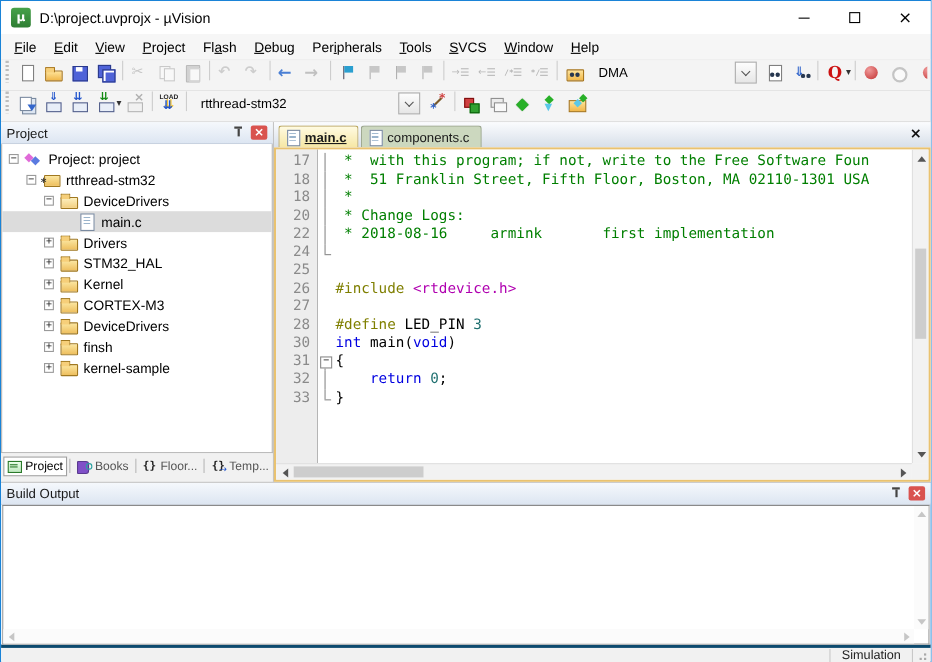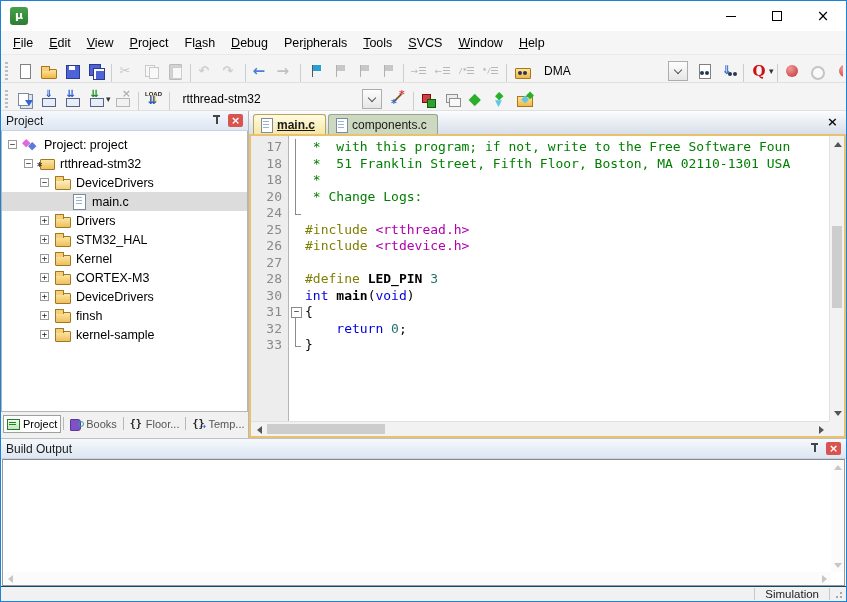--- a/index.html
+++ b/index.html
@@ -15,21 +15,21 @@
   .glyph-min{width:10px;height:1px;background:#000}
   .glyph-max{width:10px;height:10px;border:1px solid #000}
   .glyph-close{font:15px/15px "DejaVu Sans",sans-serif;color:#000}
 
   
   .menubar{height:24px;background:#f6f6f6;display:flex;align-items:center;padding-left:4px;border-bottom:1px solid #eaeaea;flex:none}
   .mi{padding:3px 8px;font-size:12.5px;color:#000}
   .mi u{text-decoration:underline}
 
   
-  .toolbar{height:28px;background:#f4f4f4;display:flex;align-items:flex-end;padding:0 2px;border-bottom:1px solid #e0e0e0;flex:none;overflow:hidden;white-space:nowrap}
+  .toolbar{height:28px;background:#f4f4f4;display:flex;align-items:flex-start;padding:0 2px;border-bottom:1px solid #e0e0e0;flex:none;overflow:hidden;white-space:nowrap}
   .grip-v{width:3px;height:20px;margin:0 4px 0 2px;background:repeating-linear-gradient(180deg,#bdbdbd 0 2px,transparent 2px 4px);flex:none}
   .tsep{width:1px;height:18px;background:#cdcdcd;margin:0 3px;flex:none}
   .tb-btn{width:24px;height:22px;display:inline-flex;align-items:center;justify-content:center;flex:none;border-radius:2px}
   .tb-btn.dis{filter:grayscale(1);opacity:.42}
   .dd{font:9px/22px "DejaVu Sans",sans-serif;color:#333;margin-left:-2px;flex:none}
   .tcombo{display:inline-flex;align-items:center;height:22px;flex:none;margin:0 4px}
   .tcombo .val{flex:1;padding:0 6px;font:12px "Liberation Sans",sans-serif;color:#000}
   .tcombo .cbtn{width:20px;height:20px;border:1px solid #adadad;background:linear-gradient(#fdfdfd,#e6e6e6);display:flex;align-items:center;justify-content:center;flex:none}
   .chev{width:6px;height:6px;border-right:1.5px solid #555;border-bottom:1.5px solid #555;transform:rotate(45deg);margin-top:-3px}
 
@@ -146,21 +146,21 @@
   .codewrap{position:absolute;left:0;top:0;right:15px;bottom:15px;overflow:hidden;padding-top:3px;background:linear-gradient(90deg,#ededed 0 37px,#b5b5b5 37px 38px,#fff 38px);cursor:text}
   .cl{display:flex;height:16.5px;font:13px/16.5px "DejaVu Sans Mono",monospace;white-space:pre}
   .ln{width:38px;flex:none;text-align:right;padding-right:7px;color:#8a8a8a}
   .fm{width:13px;flex:none;position:relative}
   .fm.line::before{content:"";position:absolute;left:6px;top:0;bottom:0;width:1px;background:#8a8a8a}
   .fm.end::before{content:"";position:absolute;left:6px;top:0;height:9px;width:1px;background:#8a8a8a}
   .fm.end::after{content:"";position:absolute;left:6px;top:9px;width:6px;height:1px;background:#8a8a8a}
   .fm.box::before{content:"−";position:absolute;left:2px;top:3px;width:9px;height:9px;border:1px solid #8a8a8a;background:#fff;font:9px/7px "DejaVu Sans Mono",monospace;text-align:center;color:#222}
   .fm.box::after{content:"";position:absolute;left:6px;top:14px;bottom:0;width:1px;background:#8a8a8a}
   .ct{padding-left:3px}
-  .tc{color:#007f00}.tp{color:#7f7f00}.th{color:#b000b0}.tk{color:#0000e0}.tn{color:#207070}.tt{color:#000}.tbold{color:#000;font-weight:bold}
+  .tc{color:#007f00}.tp{color:#7f7f00}.th{color:#b000b0}.tk{color:#0000e0}.tn{color:#207070}.tt{color:#000}.tbold{color:#000;font-weight:normal}
 
   .vsb{position:absolute;top:0;right:0;width:15px;bottom:15px;background:#f2f2f2;border-left:1px solid #e0e0e0}
   .hsb{position:absolute;left:0;right:15px;bottom:0;height:15px;background:#f2f2f2;border-top:1px solid #e0e0e0}
   .corner{position:absolute;right:0;bottom:0;width:15px;height:15px;background:#f2f2f2}
   .sb-arr{width:15px;height:15px;display:flex;align-items:center;justify-content:center;position:absolute}
   .tri-u{width:0;height:0;border:4px solid transparent;border-bottom:5px solid #555;margin-bottom:3px}
   .tri-d{width:0;height:0;border:4px solid transparent;border-top:5px solid #555;margin-top:3px}
   .tri-l{width:0;height:0;border:4px solid transparent;border-right:5px solid #555;margin-right:3px}
   .tri-r{width:0;height:0;border:4px solid transparent;border-left:5px solid #555;margin-left:3px}
   .faint .tri-u{border-bottom-color:#c6c6c6}.faint .tri-d{border-top-color:#c6c6c6}
@@ -168,34 +168,35 @@
   .vthumb{position:absolute;left:2px;right:2px;background:#cdcdcd}
   .hthumb{position:absolute;top:2px;bottom:2px;background:#cdcdcd}
 
   
   .bo{flex:none;height:148px;display:flex;flex-direction:column;border-top:1px solid #c0c0c0}
   .bo-body{flex:1;position:relative;background:#fff;border:1px solid #9a9a9a;border-top:1px solid #8a8a8a;margin:0 1px}
   .bo-vsb{position:absolute;top:0;right:0;width:13px;bottom:13px;background:#fbfbfb}
   .bo-hsb{position:absolute;left:0;right:13px;bottom:0;height:13px;background:#fbfbfb}
 
   
-  .statusbar{flex:1;display:flex;align-items:center;background:#f1f1f1;border-top:1px solid #0c4a6e;font:11.5px "Liberation Sans",sans-serif;color:#222}
+  .statusbar{flex:1;display:flex;align-items:center;background:#f1f1f1;border-top:3px solid #0c4a6e;font:11.5px "Liberation Sans",sans-serif;color:#222}
   .sb-spacer{flex:1}
   .sb-sep{width:1px;height:12px;background:#c8c8c8;flex:none}
   .sb-sim{padding:0 10px;flex:none}
   .sb-grip{width:14px;height:14px;position:relative;flex:none;margin-right:2px}
   .sb-grip::before{content:"";position:absolute;right:2px;bottom:3px;width:2px;height:2px;background:#a8a8a8;box-shadow:-4px 0 #a8a8a8,0 -4px #a8a8a8}
 </style>
 </head>
 <body>
 
 <div class="win">
 
   <div class="titlebar">
     <span class="app-icon">µ</span>
+    <span class="wtitle">D:\project.uvprojx - µVision</span>
     <div class="win-btns">
       <span class="wbtn">
           <span class="glyph-min"></span>
         </span>
       <span class="wbtn">
           <span class="glyph-max"></span>
         </span>
       <span class="wbtn">
           <span class="glyph-close">×</span>
         </span>
@@ -460,22 +461,23 @@
             <span>components.c</span>
           </span>
           <span class="eclose">×</span>
         </div>
       <div class="ebody">
         <div class="codewrap" id="code">
             <div class="cl"><span class="ln">17</span><span class="fm line"></span><span class="ct"><span class="tc"> *  with this program; if not, write to the Free Software Foun</span></span></div>
             <div class="cl"><span class="ln">18</span><span class="fm line"></span><span class="ct"><span class="tc"> *  51 Franklin Street, Fifth Floor, Boston, MA 02110-1301 USA</span></span></div>
             <div class="cl"><span class="ln">18</span><span class="fm line"></span><span class="ct"><span class="tc"> *</span></span></div>
             <div class="cl"><span class="ln">20</span><span class="fm line"></span><span class="ct"><span class="tc"> * Change Logs:</span></span></div>
+            <div class="cl"><span class="ln">22</span><span class="fm line"></span><span class="ct"><span class="tc"> * 2018-08-16     armink       first implementation</span></span></div>
             <div class="cl"><span class="ln">24</span><span class="fm end"></span><span class="ct"></span></div>
-            <div class="cl"><span class="ln">25</span><span class="fm"></span><span class="ct"><span class="tp">#include</span><span class="tt"> </span><span class="th">&lt;rtthread.h&gt;</span></span></div>
+            <div class="cl"><span class="ln">25</span><span class="fm"></span></div>
             <div class="cl"><span class="ln">26</span><span class="fm"></span><span class="ct"><span class="tp">#include</span><span class="tt"> </span><span class="th">&lt;rtdevice.h&gt;</span></span></div>
             <div class="cl"><span class="ln">27</span><span class="fm"></span><span class="ct"></span></div>
             <div class="cl"><span class="ln">28</span><span class="fm"></span><span class="ct"><span class="tp">#define</span><span class="tt"> </span><span class="tbold">LED_PIN</span><span class="tt"> </span><span class="tn">3</span></span></div>
             <div class="cl"><span class="ln">30</span><span class="fm"></span><span class="ct"><span class="tk">int</span><span class="tt"> </span><span class="tbold">main</span><span class="tt">(</span><span class="tk">void</span><span class="tt">)</span></span></div>
             <div class="cl"><span class="ln">31</span><span class="fm box"></span><span class="ct"><span class="tt">{</span></span></div>
             <div class="cl"><span class="ln">32</span><span class="fm line"></span><span class="ct"><span class="tt">    </span><span class="tk">return</span><span class="tt"> </span><span class="tn">0</span><span class="tt">;</span></span></div>
             <div class="cl"><span class="ln">33</span><span class="fm end"></span><span class="ct"><span class="tt">}</span></span></div>
           </div>
         <div class="vsb">
           <span class="sb-arr" style="top:0">

